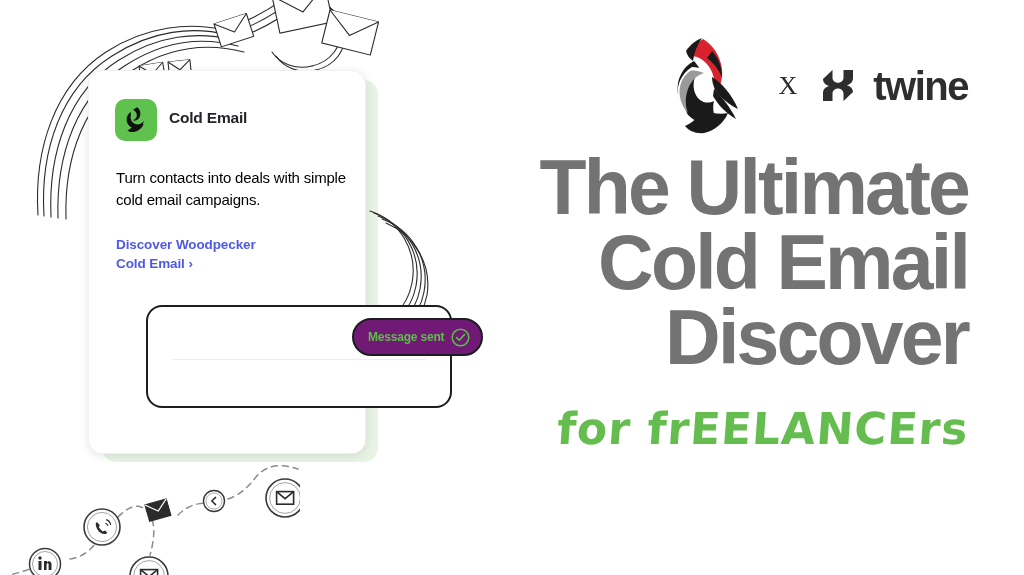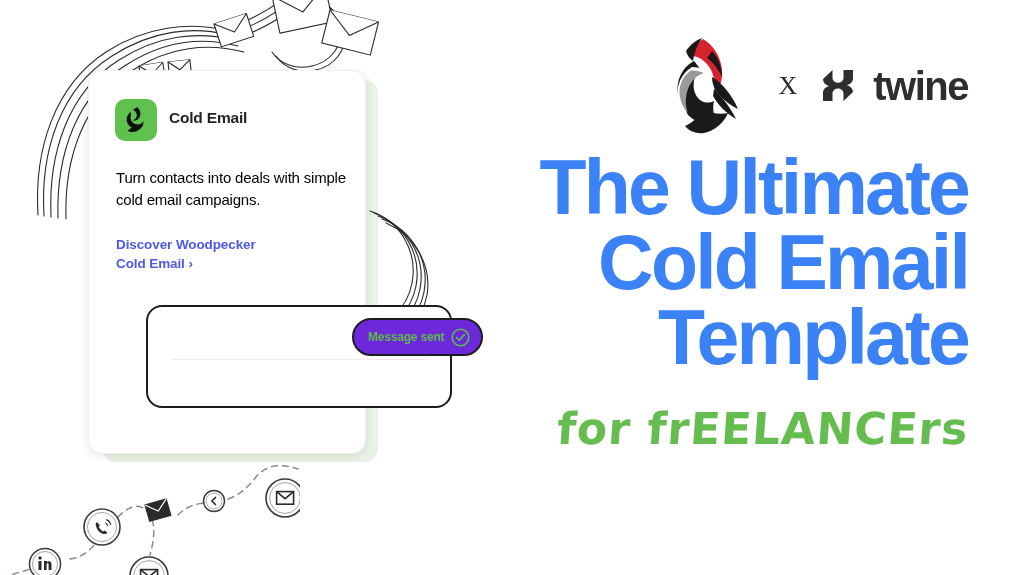--- a/index.html
+++ b/index.html
@@ -71,38 +71,38 @@
   .progress-track{
     margin-left:10px;width:68px;height:8px;border-radius:5px;background:#ececec;
     flex:0 0 auto;overflow:hidden;
   }
   .progress-fill{height:8px;border-radius:5px;background:#5bbf46;}
   .row-actions{margin-left:30px;display:flex;align-items:center;gap:11px;}
 
   #message-sent-pill{
     position:absolute;left:352px;top:318px;
     height:34px;padding:0 11px 0 14px;
-    background:#6d28d9;border:2px solid #1c1d21;border-radius:19px;
+    background:#701a75;border:2px solid #1c1d21;border-radius:19px;
     display:flex;align-items:center;gap:7px;
   }
   #message-sent-label{font-size:12px;font-weight:bold;color:#5bbf46;letter-spacing:-0.2px;white-space:nowrap;}
 
   
   #logo-row{
     position:absolute;right:56px;top:36px;height:100px;
     display:flex;align-items:center;gap:0px;
   }
   #logo-x{font-size:26px;color:#2c2c2c;font-family:"Liberation Serif", serif;margin:0 20px 0 26px;}
   #twine-wordmark{font-size:40px;font-weight:bold;color:#2e2e2e;letter-spacing:-1.5px;margin-left:14px;}
 
   #headline{
     position:absolute;right:56px;top:150px;width:620px;
     text-align:right;
     font-size:77px;line-height:75px;font-weight:bold;
-    color:#3b82f6;letter-spacing:-2.8px;
+    color:#737373;letter-spacing:-2.8px;
   }
   #headline .hl-line{display:block;}
   #subheadline{
     position:absolute;right:56px;top:398px;width:620px;text-align:right;
     font-size:50px;line-height:58px;color:#65bd4f;letter-spacing:0px;
   }
   #subheadline-text{
     display:inline-block;
     font-family:"DejaVu Sans", sans-serif;
     font-weight:bold;
@@ -288,20 +288,20 @@
       <path d="M6 5 L15.5 5 L6 14 Z" fill="#ffffff"></path>
       <path d="M36 36 L26.5 36 L36 27 Z" fill="#ffffff"></path>
     </svg>
 
     <div id="twine-wordmark">twine</div>
   </div>
 
   <div id="headline">
     <span class="hl-line">The Ultimate</span>
     <span class="hl-line">Cold Email</span>
-    <span class="hl-line">Template</span>
+    <span class="hl-line">Discover</span>
   </div>
 
   <div id="subheadline">
     <span id="subheadline-text">for frEELANCErs</span>
   </div>
 
 </div>
 
 </body></html>

